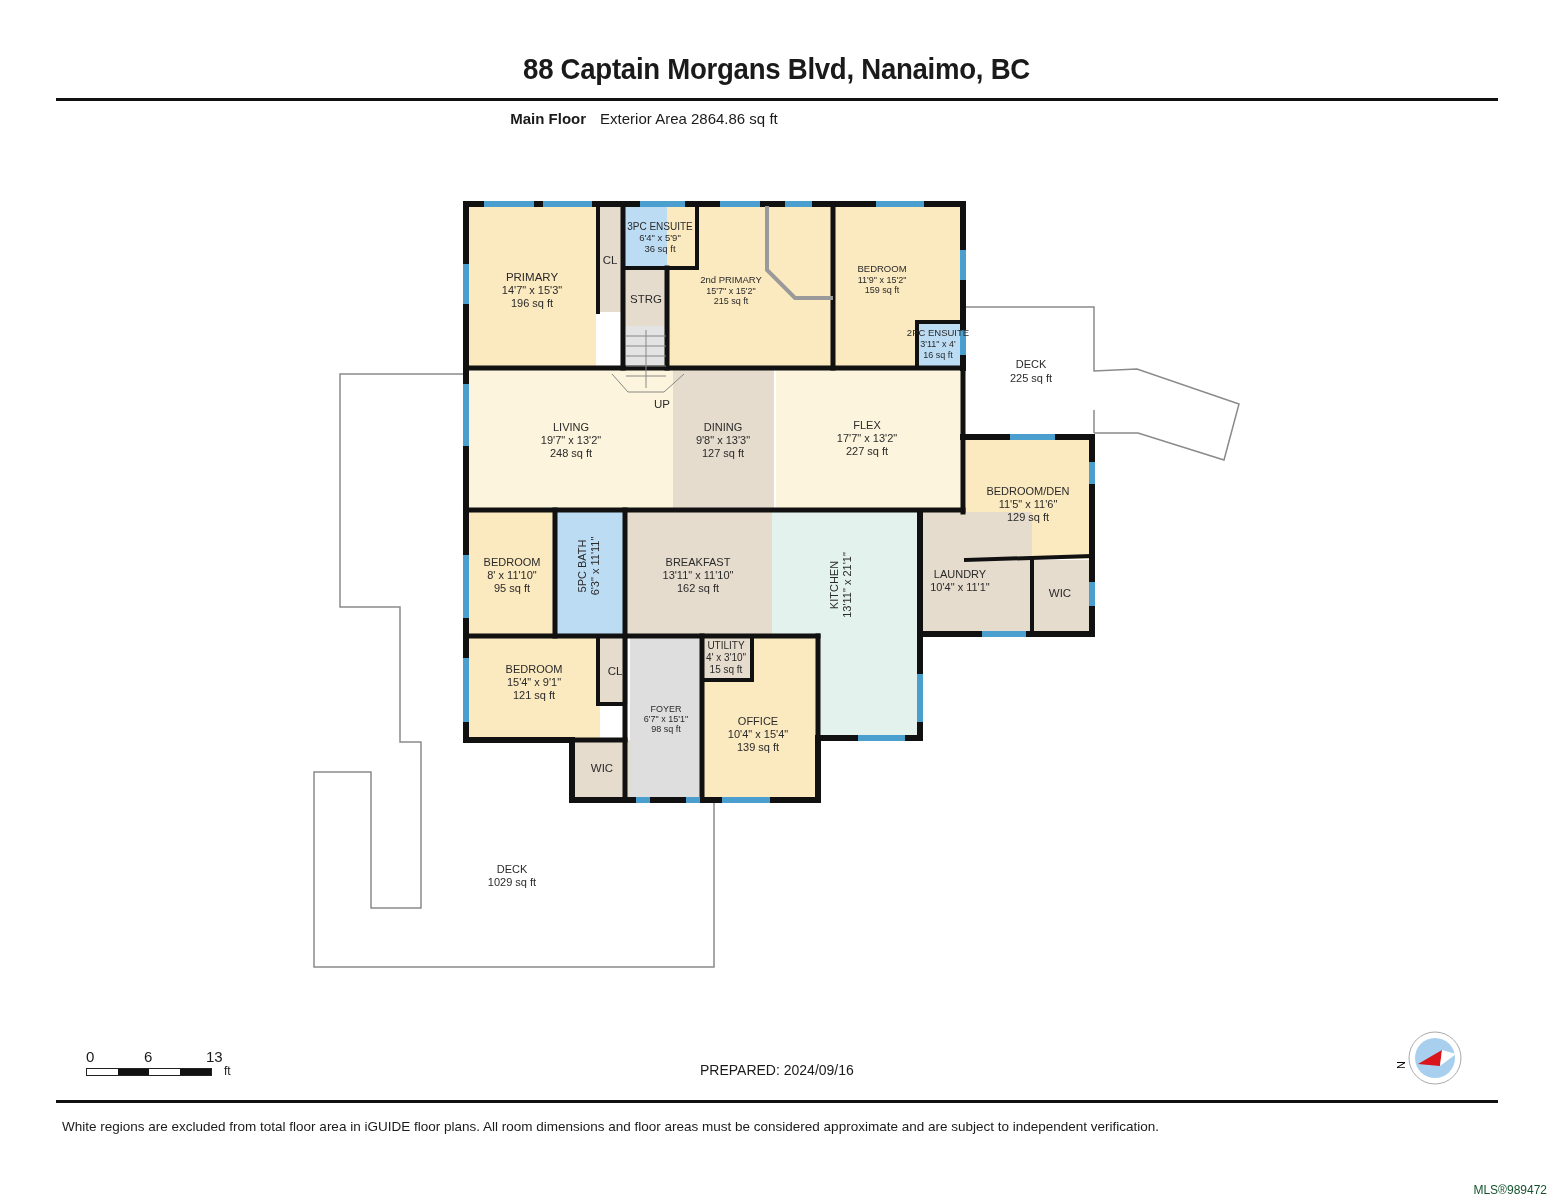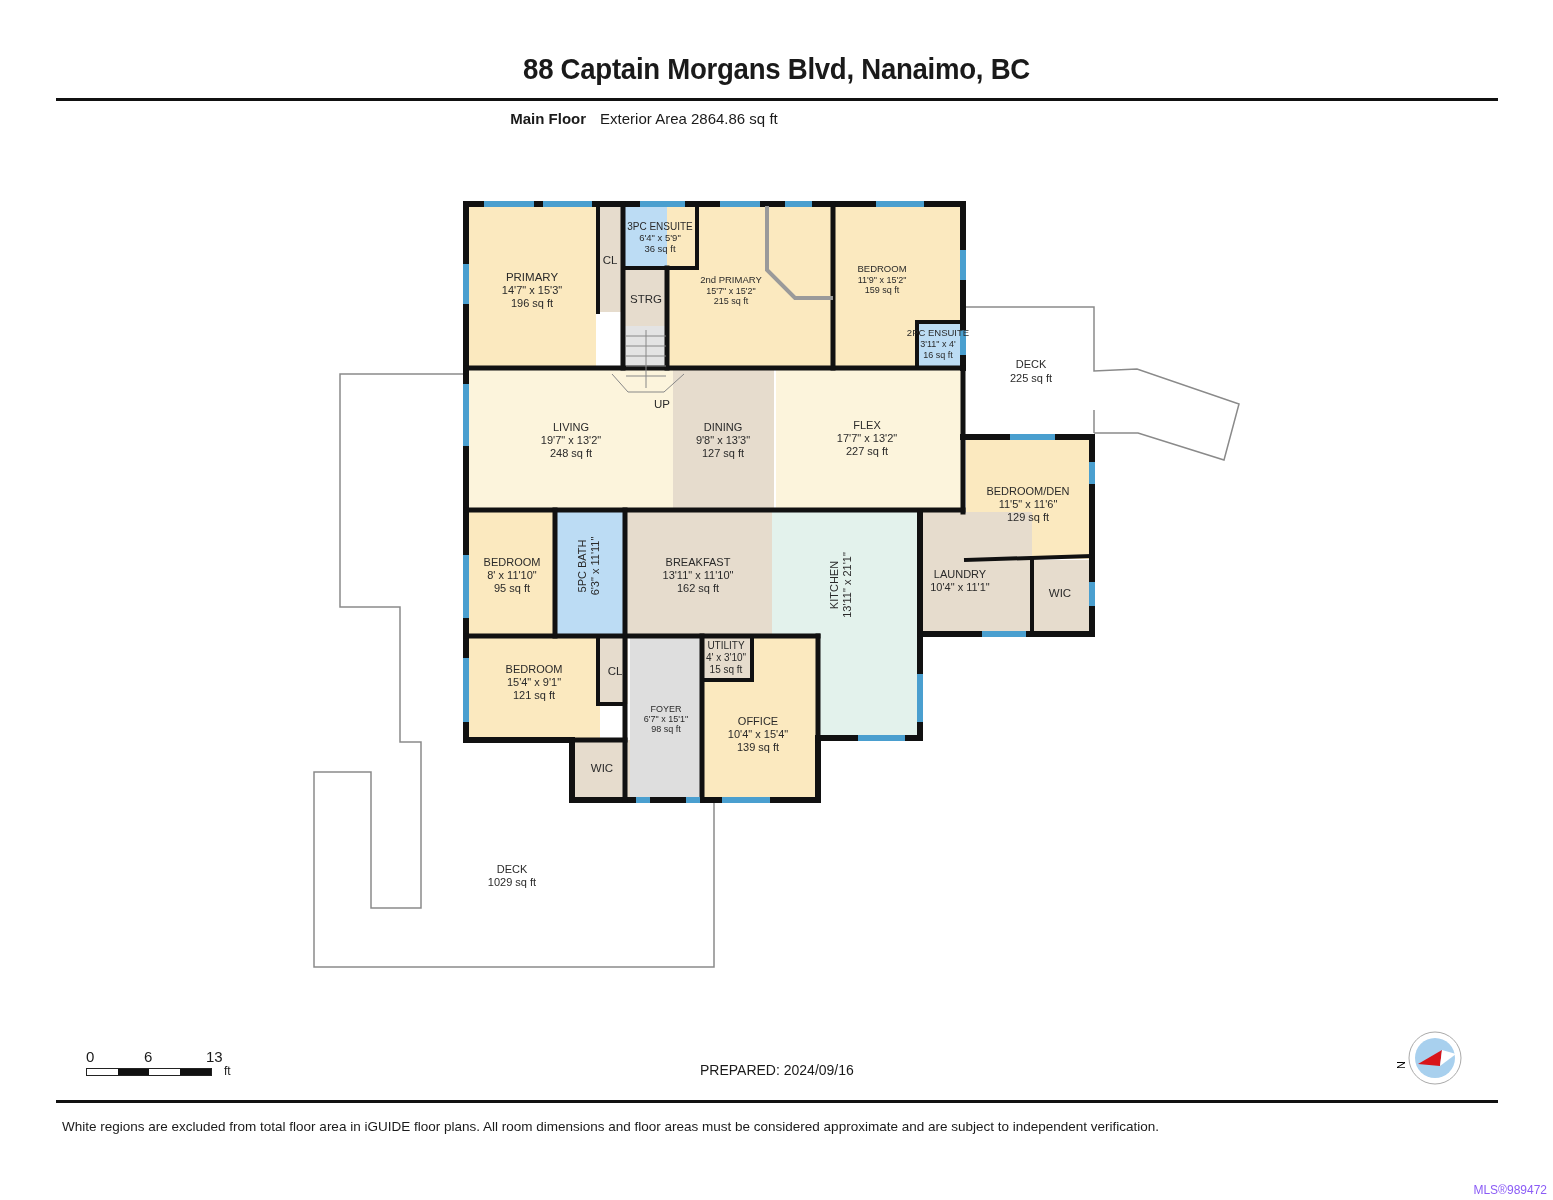--- a/index.html
+++ b/index.html
@@ -11,21 +11,21 @@
   svg.plan { position:absolute; left:0; top:0; }
   .rl { font-family:"Liberation Sans", sans-serif; fill:#2a2a2a; text-anchor:middle; }
   .scale { position:absolute; left:86px; top:1048px; }
   .scale-nums { position:relative; height:18px; font-size:15px; }
   .scale-nums span { position:absolute; top:0; }
   .scale-bar { display:flex; margin-top:2px; border:1px solid #222; width:124px; height:6px; }
   .scale-bar div { flex:1; }
   .scale-ft { position:absolute; left:138px; top:16px; font-size:12px; }
   .prepared { position:absolute; left:700px; top:1062px; font-size:14px; }
   .disclaimer { position:absolute; left:62px; top:1113px; font-size:13.5px;margin-top:6px; }
-  .mls { position:absolute; right:6px; top:1183px; font-size:12px; color:#8b5cf6; }
+  .mls { position:absolute; right:6px; top:1183px; font-size:12px; color:#14532d; }
   .compass { position:absolute; left:1390px; top:1030px; }
 </style>
 </head>
 <body>
 
 <div class="title">88 Captain Morgans Blvd, Nanaimo, BC</div>
 <div class="rule" style="top:98px;"></div>
 <div class="subtitle">
   <span class="b">Main Floor</span><span>Exterior Area 2864.86 sq ft</span>
 </div>

